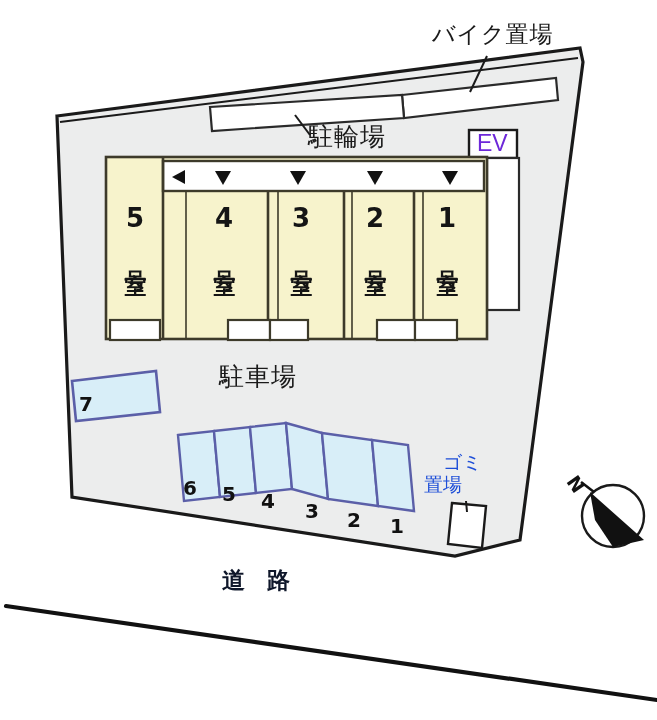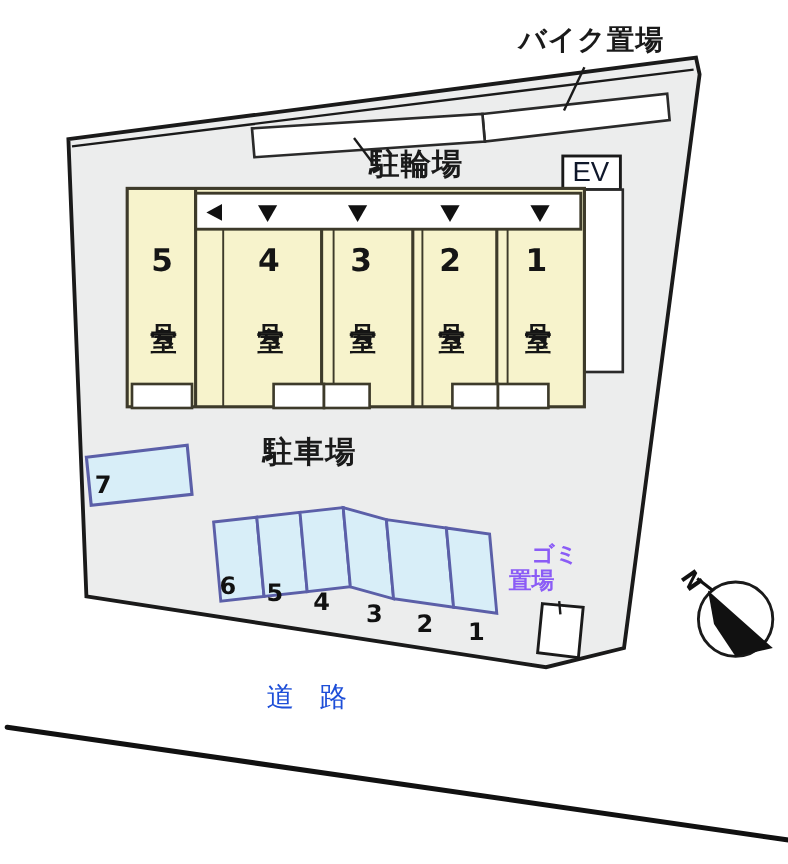--- a/index.html
+++ b/index.html
@@ -23,21 +23,21 @@
   svg#plan {
     position: absolute;
     left: 0; top: 0;
     width: 657px;
     height: 720px;
     display: block;
   }
   .lbl {
     position: absolute;
     font-family: "DejaVu Sans", "Liberation Sans", sans-serif;
-    font-weight: bold;
+    font-weight: normal;
     color: #1a1a1a;
     white-space: pre;
     line-height: 1.05;
     user-select: none;
   }
   .jp-title {
     font-size: 23px;
     letter-spacing: 1px;
   }
   .jp-mid {
@@ -64,37 +64,37 @@
   .stall-num {
     position: absolute;
     font-size: 20px;
     font-weight: bold;
     color: #111111;
   }
   .ev-text {
     position: absolute;
     font-size: 23px;
     font-weight: normal;
-    color: #0f172a;
+    color: #6d28d9;
     font-family: "Liberation Sans", sans-serif;
   }
   .gomi {
     position: absolute;
     font-size: 19px;
-    font-weight: bold;
-    color: #8b5cf6;
+    font-weight: normal;
+    color: #1d4ed8;
     line-height: 1.12;
     text-align: left;
   }
   .road-lbl {
     position: absolute;
     font-size: 23px;
-    font-weight: normal;
+    font-weight: bold;
     letter-spacing: 7px;
-    color: #1d4ed8;
+    color: #0f172a;
   }
   .compass-n {
     position: absolute;
     font-size: 19px;
     font-weight: bold;
     color: #111;
     transform: rotate(55deg);
     transform-origin: 50% 50%;
   }
 </style>

